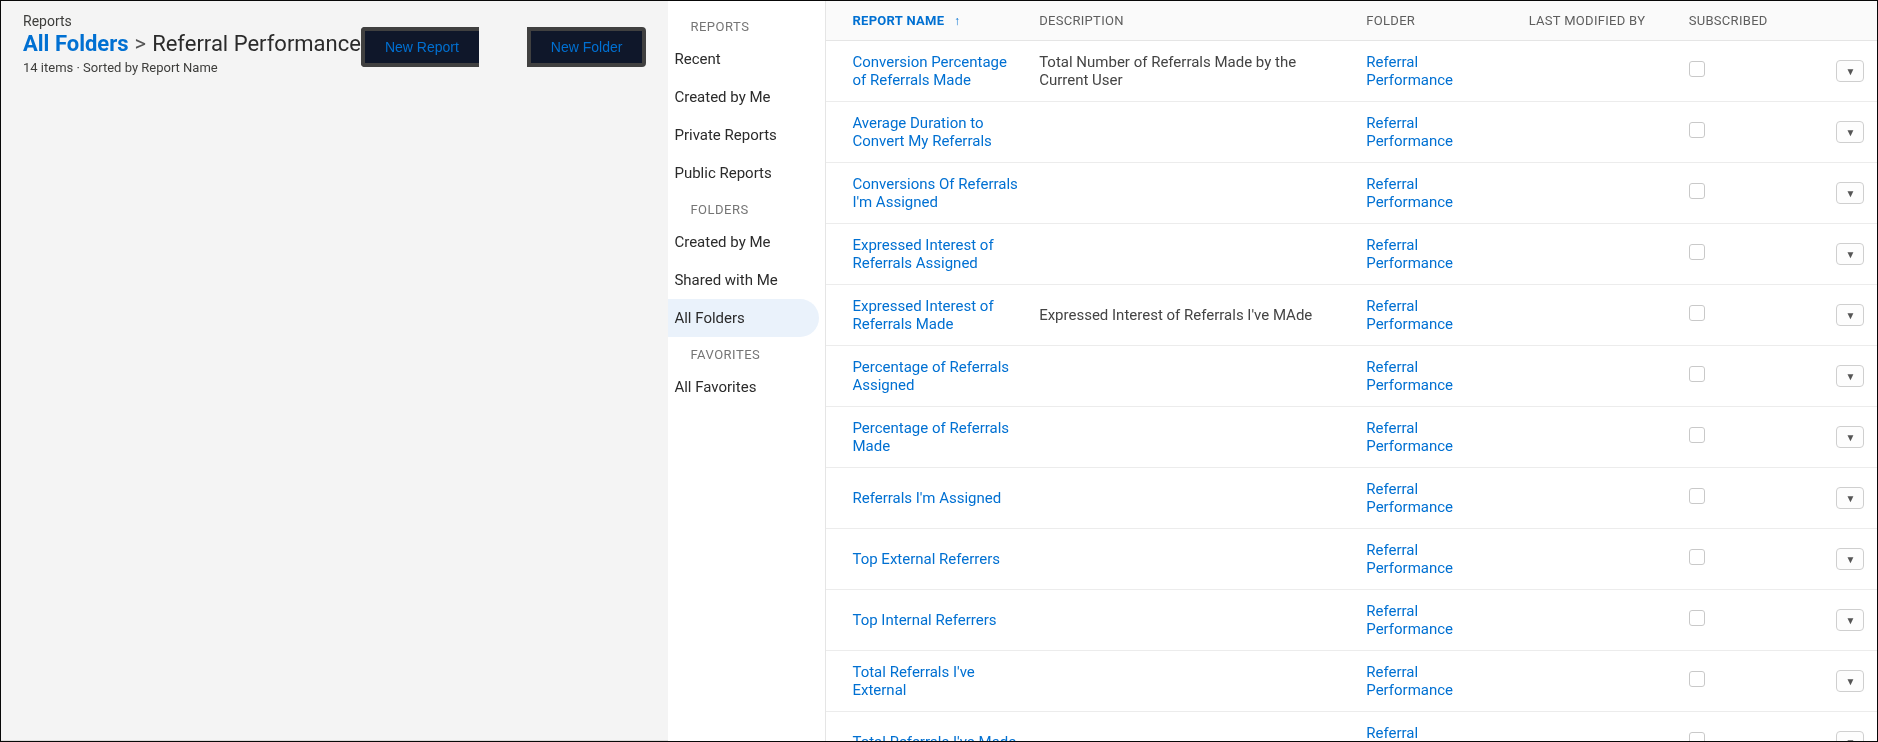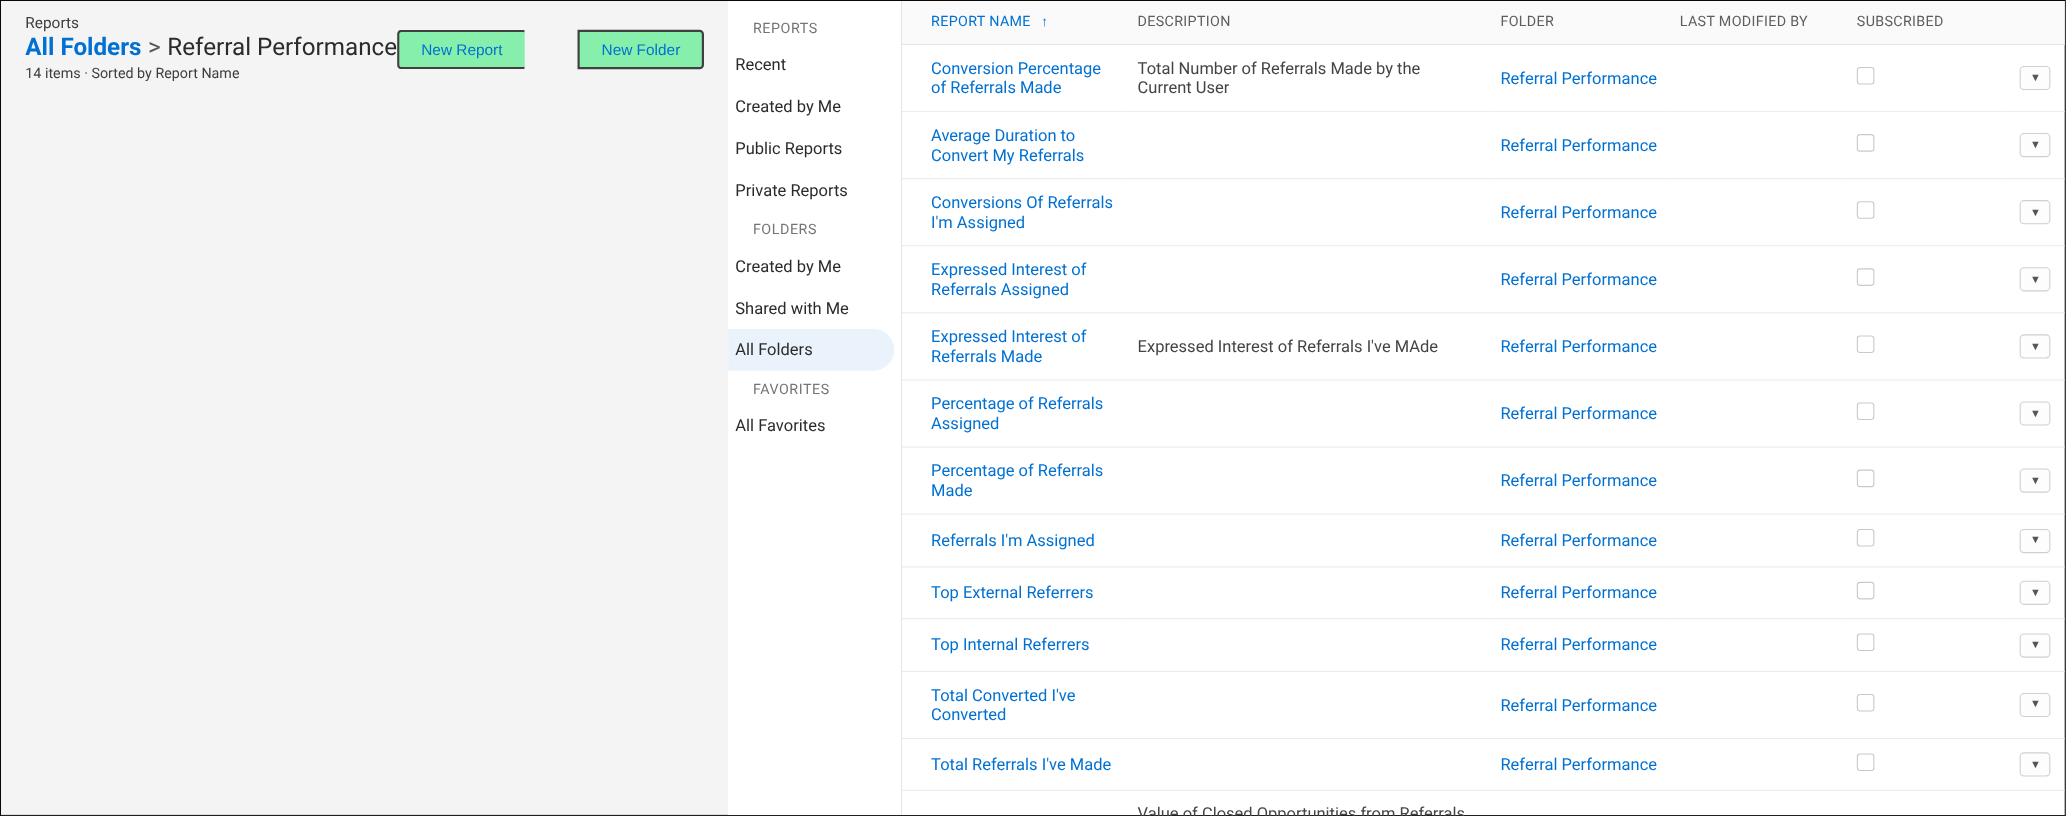--- a/index.html
+++ b/index.html
@@ -24,22 +24,22 @@
   }
   .header-left { display: flex; flex-direction: column; }
   .header-eyebrow { font-size: 14px; color: #3e3e3c; margin-bottom: 2px; }
   .breadcrumb { font-size: 22px; display: flex; align-items: baseline; gap: 6px; }
   .breadcrumb-root { color: #0070d2; font-weight: 700; }
   .breadcrumb-sep { color: #555; font-weight: 400; }
   .breadcrumb-current { color: #2b2b2b; font-weight: 400; }
   .header-meta { font-size: 13px; color: #3e3e3c; margin-top: 4px; }
   .header-buttons { display: flex; gap: 0; margin-top: 14px; }
   .header-buttons button {
-    background: #86efac;
-    border: 2px solid #404040;
+    background: #0f172a;
+    border: 4px solid #404040;
     color: #0070d2;
     font-size: 14px;
     padding: 8px 20px;
     cursor: pointer;
   }
   .header-buttons button:first-child { border-radius: 4px 0 0 4px; border-right: none; }
   .header-buttons button:last-child { border-radius: 0 4px 4px 0; margin-left: 48px; }
 
   .body { display: flex; flex: 1; min-height: 0; }
 
@@ -83,21 +83,21 @@
   }
   thead th.sorted { color: #0070d2; }
   .sort-icon { color: #0070d2; margin-left: 6px; font-size: 12px; }
   tbody td {
     padding: 12px 10px;
     border-bottom: 1px solid #ececec;
     font-size: 15px;
     vertical-align: middle;
   }
   .col-name { width: 320px; padding-left: 26px !important; }
-  thead .col-name { padding-left: 26px !important; }
+  thead .col-name { padding-left: 26px !important; font-weight: bold; }
   .col-desc { width: 630px; }
   .col-folder { width: 240px; }
   .col-modby { width: 270px; }
   .col-sub { width: 210px; }
   .col-actions { width: 60px; text-align: center; }
   .link { color: #0070d2; cursor: pointer; }
   .desc-text { color: #444; }
   .checkbox {
     width: 16px; height: 16px;
     border: 1px solid #c9c9c9;
@@ -139,22 +139,22 @@
       <button>New Folder</button>
     </div>
   </div>
 
   <div class="body">
     <div class="sidebar">
       <div class="sidebar-heading">REPORTS</div>
       <div id="sidebar-reports">
           <div class="sidebar-item">Recent</div>
           <div class="sidebar-item">Created by Me</div>
+          <div class="sidebar-item">Private Reports</div>
           <div class="sidebar-item">Public Reports</div>
-          <div class="sidebar-item">Private Reports</div>
         </div>
       <div class="sidebar-heading">FOLDERS</div>
       <div id="sidebar-folders">
           <div class="sidebar-item">Created by Me</div>
           <div class="sidebar-item">Shared with Me</div>
           <div class="sidebar-item active">All Folders</div>
         </div>
       <div class="sidebar-heading">FAVORITES</div>
       <div id="sidebar-favorites">
           <div class="sidebar-item">All Favorites</div>
@@ -251,21 +251,21 @@
             </tr>
             <tr>
               <td class="col-name"><span class="link">Top Internal Referrers</span></td>
               <td class="col-desc desc-text"></td>
               <td class="col-folder"><span class="link">Referral Performance</span></td>
               <td class="col-modby"></td>
               <td class="col-sub"><span class="checkbox"></span></td>
               <td class="col-actions"><span class="action-btn">▼</span></td>
             </tr>
             <tr>
-              <td class="col-name"><span class="link">Total Converted I've Converted</span></td>
+              <td class="col-name"><span class="link">Total Referrals I've External</span></td>
               <td class="col-desc desc-text"></td>
               <td class="col-folder"><span class="link">Referral Performance</span></td>
               <td class="col-modby"></td>
               <td class="col-sub"><span class="checkbox"></span></td>
               <td class="col-actions"><span class="action-btn">▼</span></td>
             </tr>
             <tr>
               <td class="col-name"><span class="link">Total Referrals I've Made</span></td>
               <td class="col-desc desc-text"></td>
               <td class="col-folder"><span class="link">Referral Performance</span></td>

